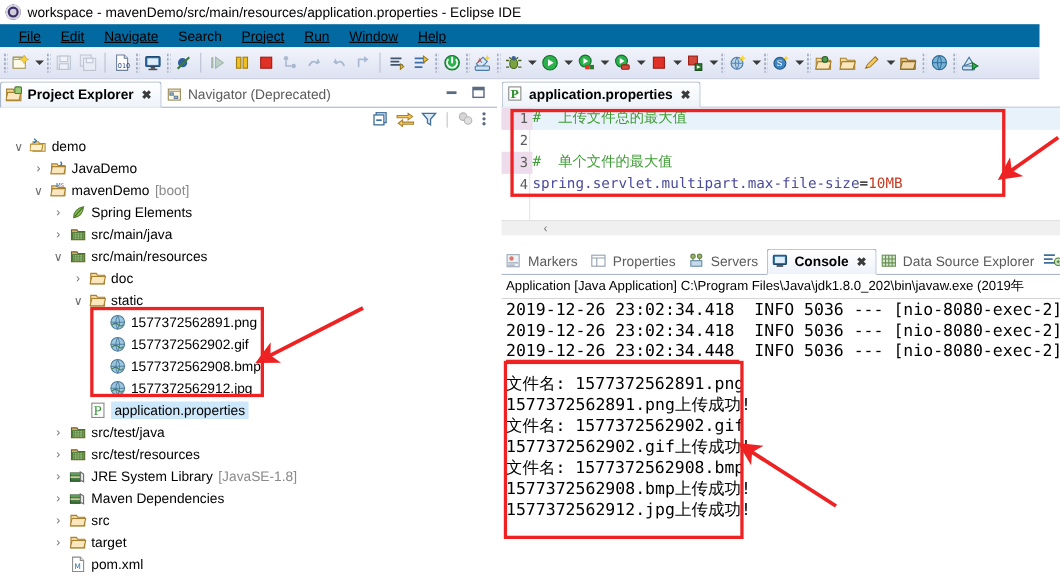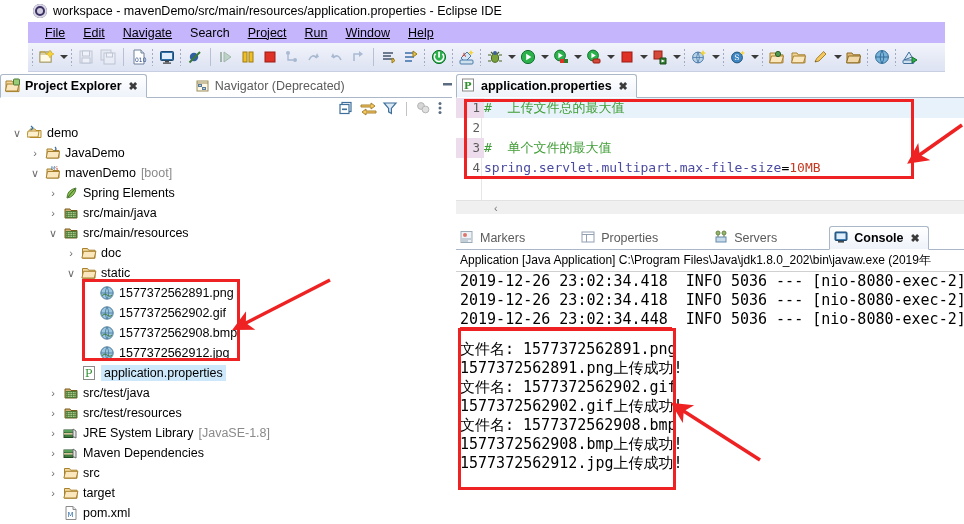--- a/index.html
+++ b/index.html
@@ -5,21 +5,21 @@
   * { box-sizing: border-box; }
   html, body {
     margin: 0; padding: 0;
     width: 964px; height: 524px;
     overflow: hidden;
     background: #ffffff;
     font-family: "Liberation Sans", sans-serif;
     font-size: 12px;
     color: #000;
   }
-  #app { position: relative; width: 945px; height: 524px; padding-left: 28px; }
+  #app { position: relative; width: 945px; height: 524px; }
 
   
   .titlebar {
     height: 22px;
     display: flex; align-items: center;
     padding-left: 4px;
     background: #ffffff;
     font-size: 12.5px;
   }
   .titlebar .tb-icon {
@@ -36,21 +36,21 @@
   .tb-icon .inner {
     position:absolute; left:5px; top:5px; width:6px; height:6px;
     border-radius:50%; background:#cfccdd;
   }
 
   
   .menubar {
     height: 21px;
     display: flex; align-items: center;
     padding-left: 8px;
-    background: #c4b5fd;
+    background: #0369a1;
     font-size: 12.5px;
   }
   .menubar .mi {
     padding: 1px 9px;
     cursor: default;
   }
   .menubar .mi u { text-decoration: underline; }
 
   
   .toolbar {
@@ -91,21 +91,20 @@
   .sash-v { position:absolute; left:452px; top:74px; width:4px; height:450px; background:#ffffff; }
 
   .panel { position: absolute; }
 
   .tabbar {
     height: 24px;
     display: flex; align-items: stretch;
     background: #ffffff;
     border-bottom: 1px solid #a9b7c9;
     position: relative;
-    gap: 44px;
   }
   .tab {
     display:flex; align-items:center; gap:4px;
     padding: 0 8px 0 4px;
     font-size: 12.5px;
     position: relative;
     white-space: nowrap;
   }
   .tab.active {
     background: linear-gradient(to bottom,#ffffff 0%,#eef3fa 100%);

